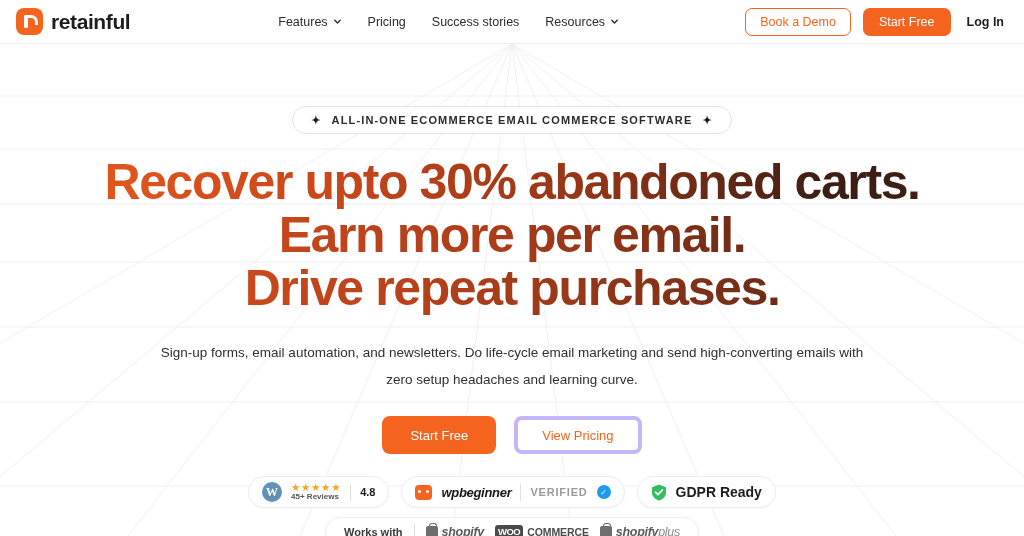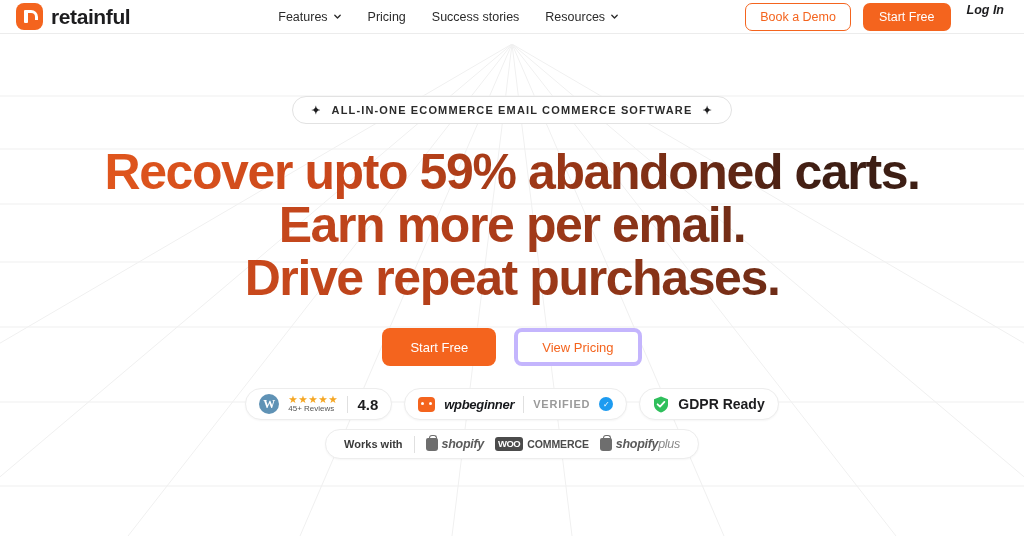--- a/index.html
+++ b/index.html
@@ -14,21 +14,21 @@
   
   .bg-grid {
     position: absolute; left: 0; top: 44px;
     width: 1024px; height: 492px;
     pointer-events: none; z-index: 0;
   }
 
   
   .header {
     position: relative; z-index: 5;
-    height: 34px; width: 100%;
+    height: 44px; width: 100%;
     background: #ffffff;
     border-bottom: 1px solid #ececec;
     display: flex; align-items: center;
     padding: 0 16px;
   }
   .brand { display: flex; align-items: center; gap: 8px; }
   .brand-mark {
     width: 27px; height: 27px; border-radius: 8px;
     background: #F4641E;
     position: relative; flex: none;
@@ -53,37 +53,37 @@
     display: flex; align-items: center; gap: 26px;
     margin-left: 148px;
   }
   .nav-item {
     display: flex; align-items: center; gap: 5px;
     font-size: 12.5px; color: #2b2b2b; cursor: pointer;
     white-space: nowrap;
   }
   .caret { width: 9px; height: 9px; display: block; }
 
-  .actions { margin-left: auto; display: flex; gap: 12px; }
+  .actions { margin-left: auto; display: flex; align-items: center; gap: 12px; }
   .btn {
     font-size: 12.5px; border-radius: 7px; cursor: pointer;
     white-space: nowrap; display: inline-flex;
     align-items: center; justify-content: center;
   }
   .btn-outline {
     height: 28px; padding: 0 14px;
     border: 1px solid #F4641E; color: #F4641E; background: #fff;
   }
   .btn-solid {
     height: 28px; padding: 0 16px;
     background: #F4641E; color: #fff; border: none; font-weight: 500;
   }
   .btn-text {
     font-size: 12.5px; color: #1d1d1f; font-weight: 600;
-    cursor: pointer; padding: 0 4px; font-style: italic;
+    cursor: pointer; padding: 0 4px;
   }
 
   
   .hero {
     position: relative; z-index: 3;
     display: flex; flex-direction: column; align-items: center;
     padding-top: 62px;
   }
   .eyebrow {
     display: inline-flex; align-items: center; gap: 10px;
@@ -147,23 +147,23 @@
   }
   .wp-logo {
     width: 20px; height: 20px; border-radius: 50%;
     background: #5f92b5; color: #fff;
     display: inline-flex; align-items: center; justify-content: center;
     font-size: 12px; font-weight: 700; font-family: "Liberation Serif", serif;
     flex: none;
   }
   .wp-text { display: flex; flex-direction: column; line-height: 1.08; }
   .stars { color: #F5A623; font-size: 10.5px; letter-spacing: 0.6px; }
-  .reviews { font-size: 8px; color: #555; font-weight: 400; }
+  .reviews { font-size: 8px; color: #555; font-weight: 700; }
   .vdiv { width: 1px; height: 17px; background: #e0e0e0; }
-  .score { font-size: 15px; font-weight: 700; color: #1d1d1f; }
+  .score { font-size: 11px; font-weight: 700; color: #1d1d1f; }
 
   .wpb-mark {
     width: 17px; height: 15px; border-radius: 4px;
     background: #F4641E; position: relative; flex: none;
   }
   .wpb-mark::before {
     content:""; position:absolute; left:3px; top:5px;
     width:3px; height:3px; border-radius:50%; background:#fff;
   }
   .wpb-mark::after {
@@ -278,25 +278,26 @@
 
   <div class="hero">
 
     <div class="eyebrow">
       <span class="star4">✦</span>
       <span>ALL-IN-ONE ECOMMERCE EMAIL COMMERCE SOFTWARE</span>
       <span class="star4">✦</span>
     </div>
 
     <h1 class="headline">
-      <span class="hl-line hl-1">Recover upto 59% abandoned carts.</span>
+      <span class="hl-line hl-1">Recover upto 30% abandoned carts.</span>
       <span class="hl-line hl-3">Earn more per email.</span>
       <span class="hl-line hl-2">Drive repeat purchases.</span>
     </h1>
 
+    <p class="subtitle">Sign-up forms, email automation, and newsletters. Do life-cycle email marketing and send high-converting emails with zero setup headaches and learning curve.</p>
 
     <div class="cta-row">
       <button class="cta cta-primary">Start Free</button>
       <button class="cta cta-secondary">View Pricing</button>
     </div>
 
     <div class="badges">
 
       <div class="badge">
         <span class="wp-logo">W</span>

